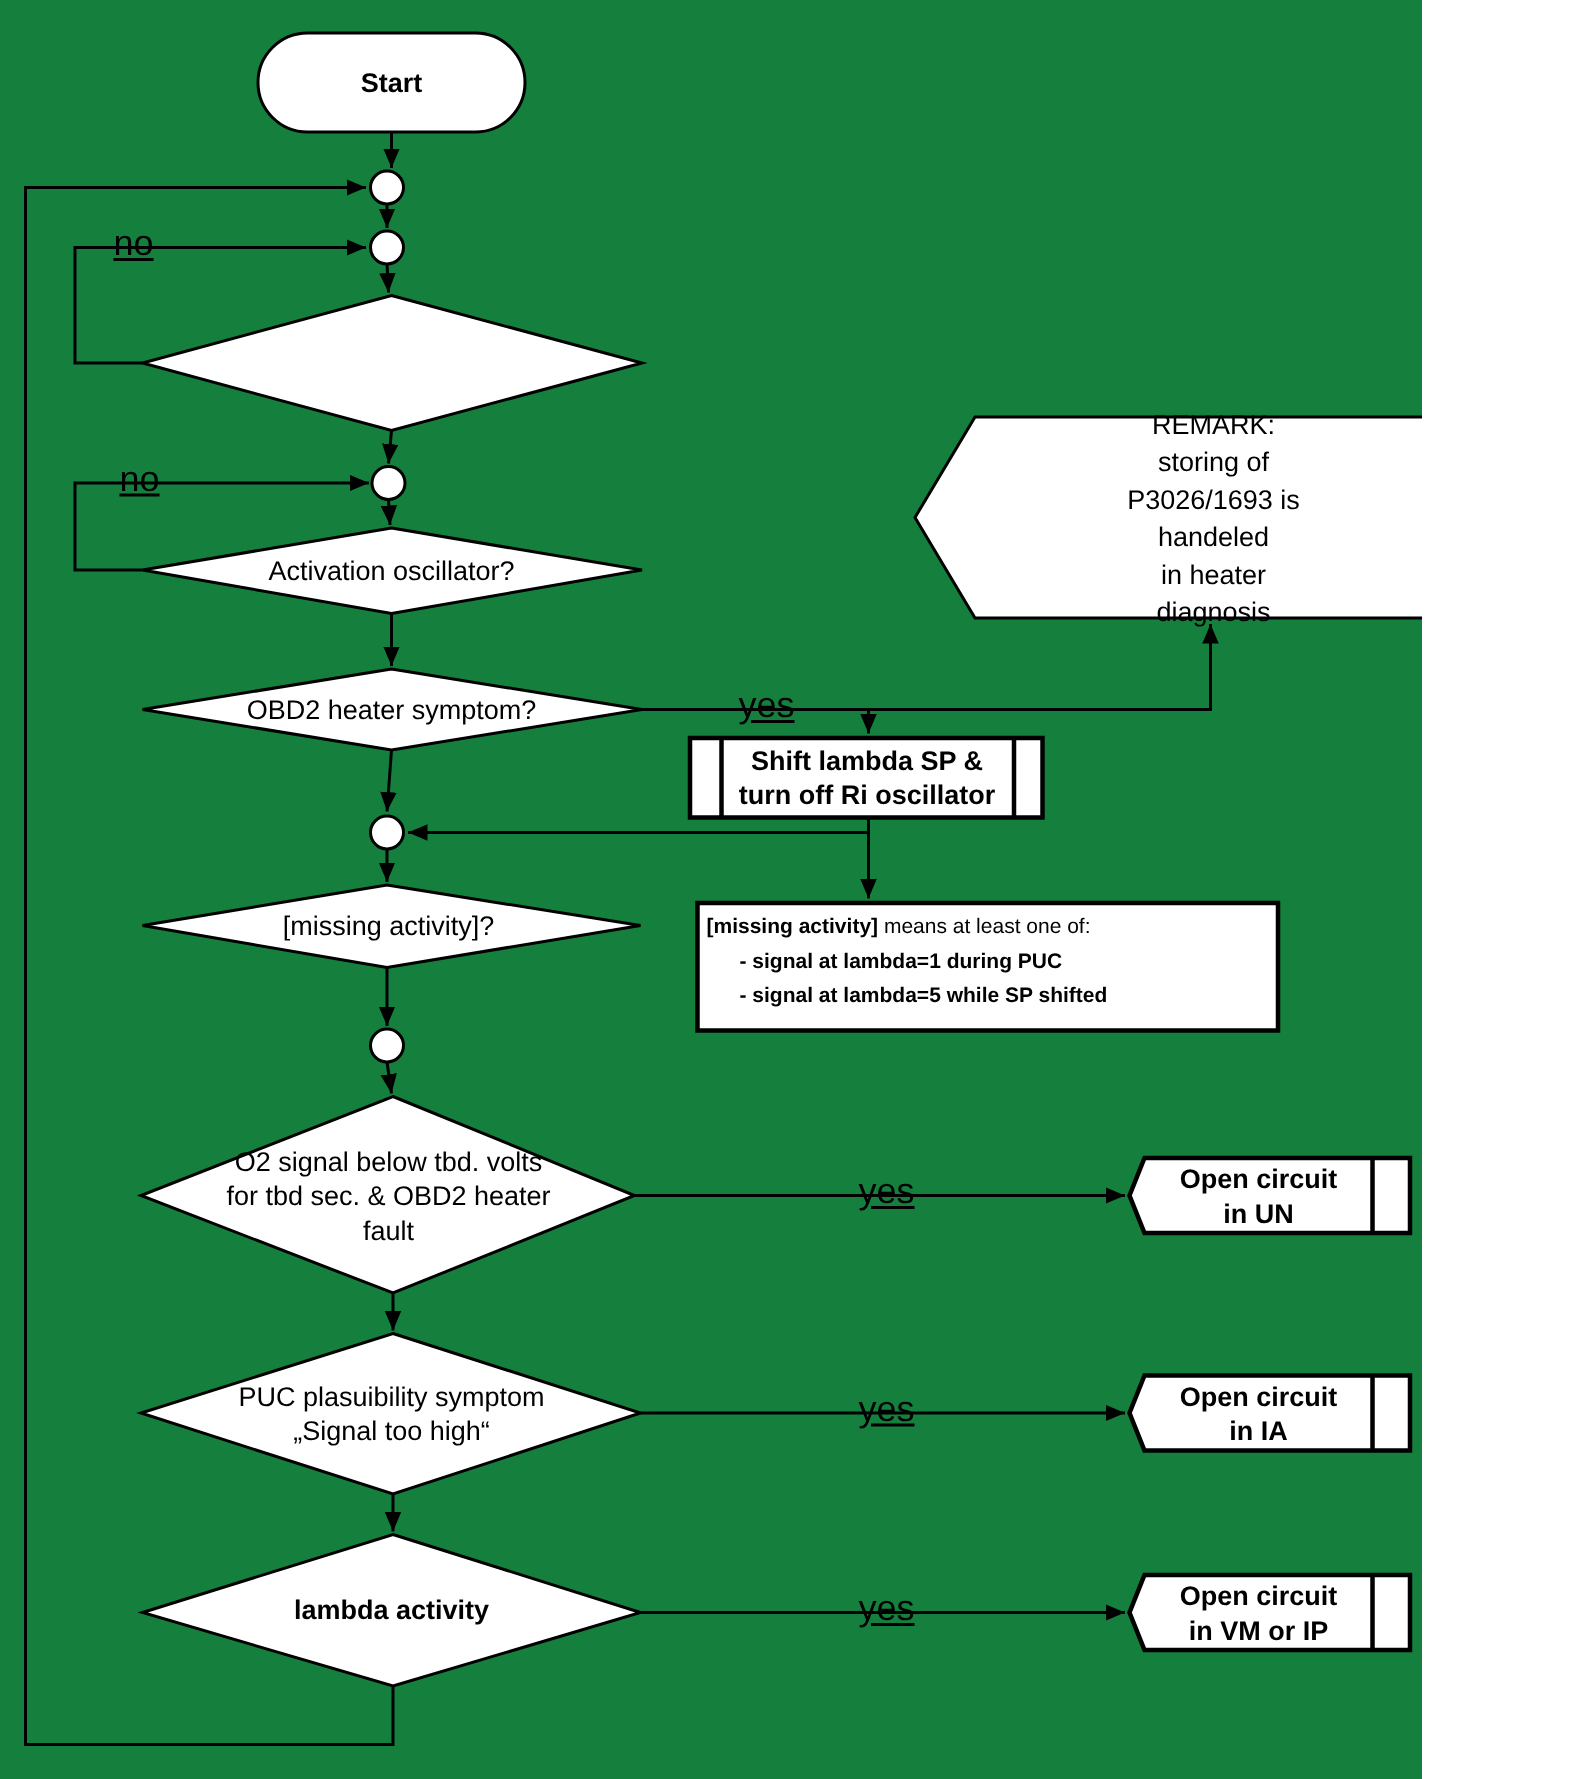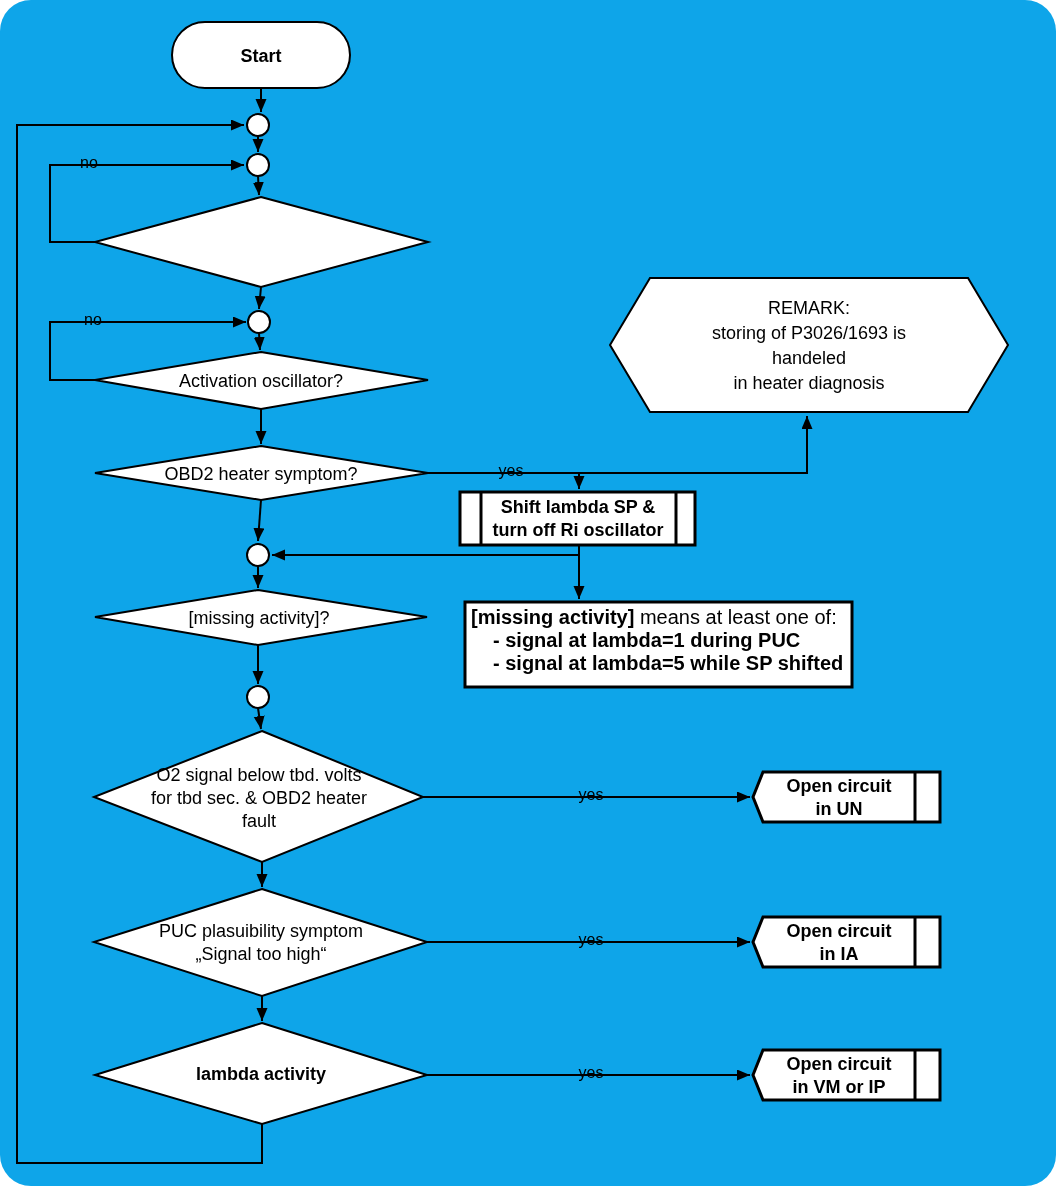--- a/index.html
+++ b/index.html
@@ -1,28 +1,28 @@
 <!DOCTYPE html>
 <html><head>
 <meta charset="utf-8">
 <style>
   html,body{margin:0;padding:0;background:#ffffff;}
-  .canvas{position:relative;width:1056px;height:1186px;background:#0ea5e9;
-          font-family:"Liberation Sans",sans-serif;color:#000;overflow:hidden;border-radius:31px;}
+  .canvas{position:relative;width:948px;height:1186px;background:#15803d;
+          font-family:"Liberation Sans",sans-serif;color:#000;overflow:hidden;}
   .canvas > svg{position:absolute;left:0;top:0;}
   .edge{fill:none;stroke:#000000;stroke-width:2;}
   .shape{fill:#ffffff;stroke:#000000;stroke-width:2;}
   .thick{stroke-width:3;}
   .inner{fill:none;stroke:#000000;stroke-width:3;}
   .label{position:absolute;transform:translate(-50%,-50%);font-size:18px;line-height:23px;
          text-align:center;white-space:pre-line;}
   .bold{font-weight:bold;}
   .lh25{line-height:25px;}
-  .edge-label{position:absolute;transform:translate(-50%,-50%);font-size:16px;line-height:18px;}
-  .note-block{position:absolute;left:471px;top:606px;width:378px;font-size:20px;line-height:23px;
+  .edge-label{position:absolute;transform:translate(-50%,-50%);font-size:24px;line-height:18px;text-decoration:underline;}
+  .note-block{position:absolute;left:471px;top:606px;width:378px;font-size:14px;line-height:23px;
               text-align:left;}
   .note-item{margin-left:22px;font-weight:bold;}
 </style>
 </head>
 <body>
 
 <div class="canvas">
 
   <svg width="1056" height="1186" viewBox="0 0 1056 1186">
     <defs>

